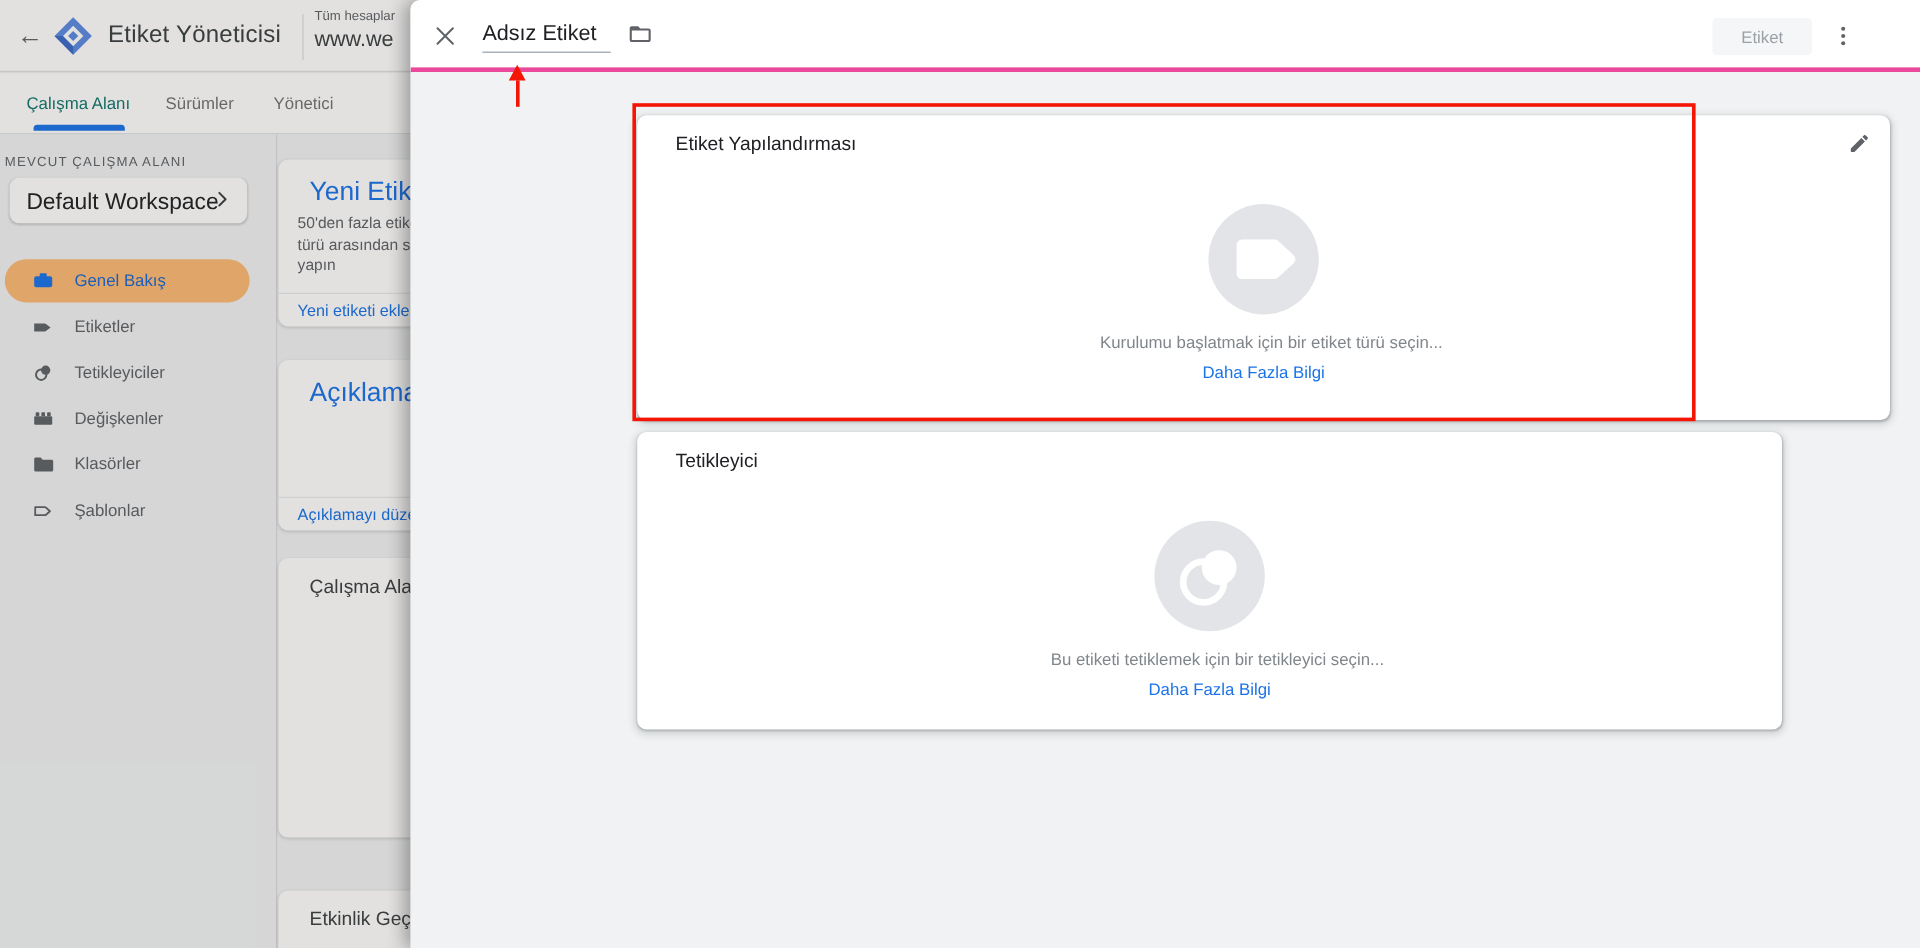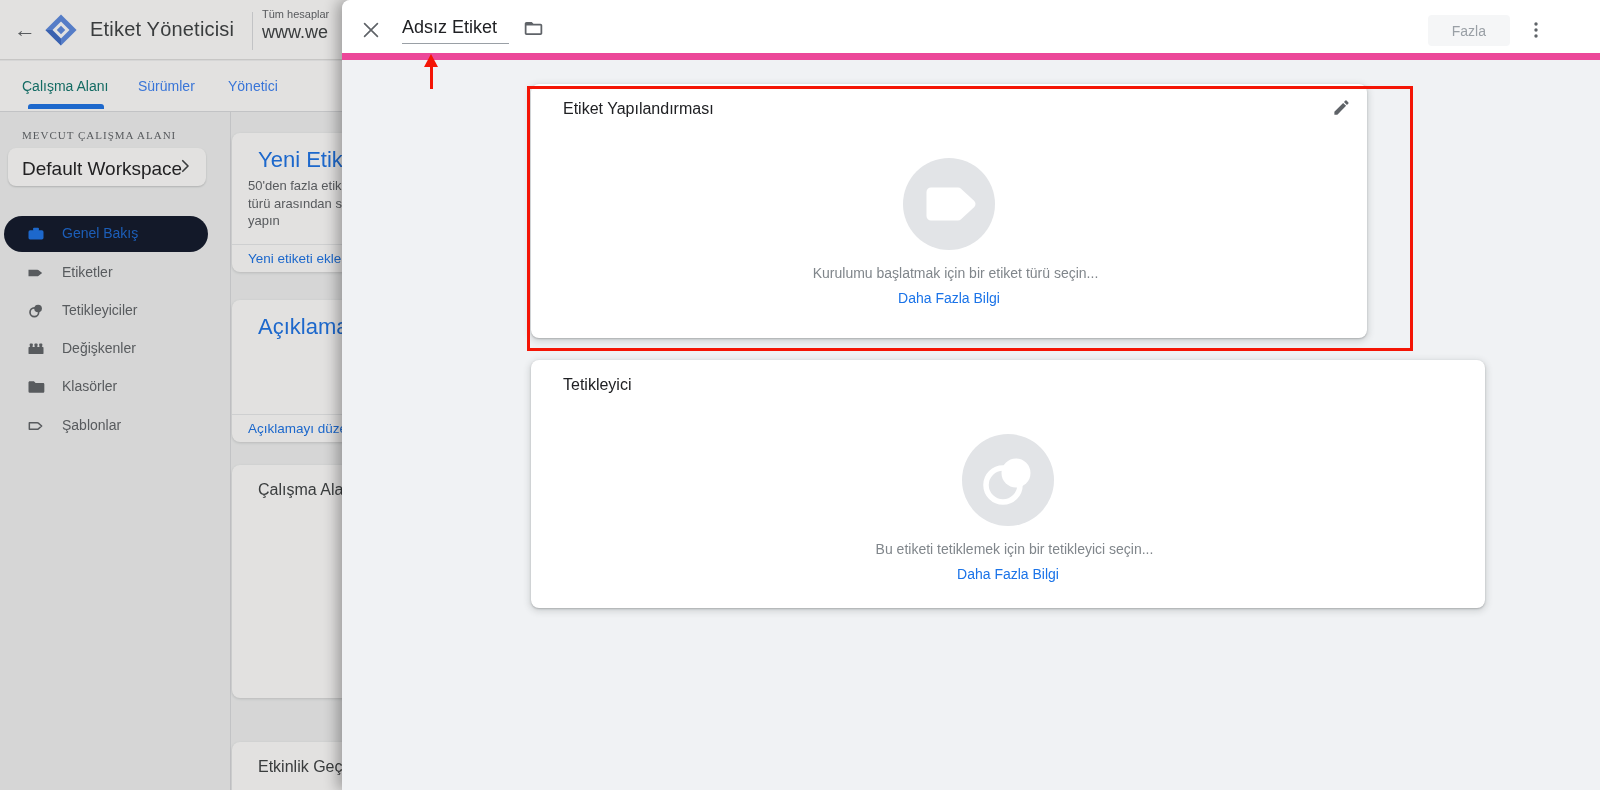--- a/index.html
+++ b/index.html
@@ -25,43 +25,43 @@
   .app-title { position: absolute; left: 90px; top: 18px; font-size: 20px; color: #3c4043; letter-spacing: .2px; }
   .hdr-vdiv { position: absolute; left: 252px; top: 12px; height: 38px; width: 1px; background: #dadce0; }
   .account-box { position: absolute; left: 262px; top: 8px; cursor: pointer; }
   .account-label { display: block; font-size: 11px; color: #5f6368; }
   .account-value { display: block; font-size: 18px; color: #3c4043; margin-top: 2px; }
 
   .tabbar {
     position: absolute; top: 61px; left: 0; width: 100%; height: 51px;
     background: #fff; border-bottom: 1px solid #dadce0;
   }
-  .tab { position: absolute; top: 0; height: 50px; line-height: 50px; font-size: 14px; color: #3b82f6; cursor: pointer; }
+  .tab { position: absolute; top: 0; height: 50px; line-height: 50px; font-size: 14px; color: #737373; cursor: pointer; }
   .tab.active { color: #0f766e; font-weight: 500; }
   .tab-1 { left: 22px; } .tab-2 { left: 138px; } .tab-3 { left: 228px; }
   .tab-indicator { position: absolute; left: 28px; bottom: 2px; width: 76px; height: 5px; background: #1a73e8; border-radius: 3px 3px 0 0; }
 
   .left-body { position: absolute; top: 112px; left: 0; right: 0; bottom: 0; background: #f1f3f4; }
   .side-vdiv { position: absolute; left: 230px; top: 0; bottom: 0; width: 1px; background: #dadce0; }
 
-  .ws-section-label { position: absolute; left: 22px; top: 17px; font-size: 11px; letter-spacing: 1px; color: #5f6368; font-family: Liberation Serif, serif; }
+  .ws-section-label { position: absolute; left: 4px; top: 17px; font-size: 11px; letter-spacing: 1px; color: #5f6368; }
   .ws-card {
     position: absolute; left: 8px; top: 36px; width: 198px; height: 38px;
     background: #fff; border-radius: 8px; box-shadow: 0 1px 2px rgba(0,0,0,.18); cursor: pointer;
   }
   .ws-card-name { position: absolute; left: 14px; top: 10px; font-size: 19px; color: #202124; font-weight: 500; }
   .ws-card-chev { position: absolute; right: 12px; top: 9px; width: 18px; height: 18px; color: #3c4043; }
 
   .nav-item {
     position: absolute; left: 4px; width: 204px; height: 36px;
     border-radius: 18px; cursor: pointer;
   }
   .nav-item .n-ico { position: absolute; left: 22px; top: 8px; width: 20px; height: 20px; color: #5f6368; }
   .nav-item .n-label { position: absolute; left: 58px; top: 9px; font-size: 14px; color: #5f6368; }
-  .nav-item.active { background: #0f172a; }
+  .nav-item.active { background: #fdba74; }
   .nav-item.active .n-ico { color: #1a73e8; }
   .nav-item.active .n-label { color: #1967d2; font-weight: 500; }
   .ni-1 { top: 104px; } .ni-2 { top: 143px; } .ni-3 { top: 181px; }
   .ni-4 { top: 219px; } .ni-5 { top: 257px; } .ni-6 { top: 296px; }
 
   .ws-content { position: absolute; left: 230px; top: 0; right: 0; bottom: 0; overflow: hidden; }
   .bg-card {
     position: absolute; left: 2px; width: 330px;
     background: #fff; border-radius: 8px; box-shadow: 0 1px 3px rgba(0,0,0,.14);
   }
@@ -80,21 +80,21 @@
 
   
   .overlay {
     position: absolute; left: 342px; top: 0; width: 1258px; height: 790px; z-index: 10;
     background: #f0f2f4; border-top-left-radius: 8px;
     box-shadow: -5px 0 14px rgba(0,0,0,.30);
     overflow: hidden;
   }
   .ov-header {
     position: absolute; top: 0; left: 0; right: 0; height: 60px;
-    background: #fff; border-bottom: 7px solid #ec4899; border-top-left-radius: 8px;
+    background: #fff; border-bottom: 4px solid #ec4899; border-top-left-radius: 8px;
   }
   .close-btn { position: absolute; left: 18px; top: 19px; width: 22px; height: 22px; color: #5f6368; cursor: pointer; }
   .title-wrap { position: absolute; left: 60px; top: 0; height: 60px; display: flex; align-items: center; }
   .editor-title {
     font-size: 18px; color: #202124;
     border-bottom: 1px solid #9aa0a6; padding: 0 12px 5px 0; cursor: text;
   }
   .folder-btn { margin-left: 14px; width: 21px; height: 21px; color: #5f6368; cursor: pointer; margin-top: -4px; }
   .save-btn {
     position: absolute; right: 90px; top: 15px; height: 31px; padding: 0 24px;
@@ -103,21 +103,21 @@
   }
   .kebab-btn { position: absolute; right: 52px; top: 18px; width: 24px; height: 24px; color: #5f6368; cursor: pointer; }
 
   .ov-content { position: absolute; top: 60px; left: 0; right: 0; bottom: 0; }
 
   .panel-card {
     position: absolute; left: 189px; background: #fff; border-radius: 8px;
     box-shadow: 0 1px 2px rgba(60,64,67,.30), 0 2px 6px 2px rgba(60,64,67,.15);
     cursor: pointer;
   }
-  .panel-card-1 { top: 24px; width: 836px; height: 254px; z-index: 1; }
+  .panel-card-1 { top: 36px; width: 1044px; height: 254px; z-index: 1; }
   .panel-card-2 { top: 300px; width: 954px; height: 248px; z-index: 1; }
   .panel-title { position: absolute; left: 32px; top: 16px; font-size: 16px; color: #202124; }
   .pencil-btn { position: absolute; right: 16px; top: 14px; width: 19px; height: 19px; color: #5f6368; cursor: pointer; }
   .panel-stack { position: absolute; left: 0; right: 0; top: 74px; text-align: center; }
   .big-circle { width: 92px; height: 92px; border-radius: 50%; background: #e2e4e7; margin: 0 auto; }
   .panel-hint { margin-top: 15px; font-size: 14px; color: #80868b; padding-left: 13px; }
   .panel-link { margin-top: 9px; font-size: 14px; color: #1a73e8; font-weight: 500; cursor: pointer; }
 
   .annotation-box {
     position: absolute; left: 185px; top: 26px; width: 886px; height: 265px;
@@ -270,21 +270,21 @@
           </svg>
       </span>
       <div class="title-wrap">
         <span class="editor-title">Adsız Etiket</span>
         <span class="folder-btn">
           <svg viewBox="0 0 24 24" width="21" height="21">
               <path d="M20 6.5h-8l-2-2H4c-1.1 0-2 .9-2 2v11c0 1.1.9 2 2 2h16c1.1 0 2-.9 2-2v-9c0-1.1-.9-2-2-2zm0 11H4v-9h16v9z" fill="currentColor"></path>
             </svg>
         </span>
       </div>
-      <button class="save-btn">Fazla</button>
+      <button class="save-btn">Etiket</button>
       <span class="kebab-btn">
         <svg viewBox="0 0 24 24" width="24" height="24">
             <circle cx="12" cy="6" r="1.7" fill="currentColor"></circle>
             <circle cx="12" cy="12" r="1.7" fill="currentColor"></circle>
             <circle cx="12" cy="18" r="1.7" fill="currentColor"></circle>
           </svg>
       </span>
     </div>
 
     <div class="ov-content">

